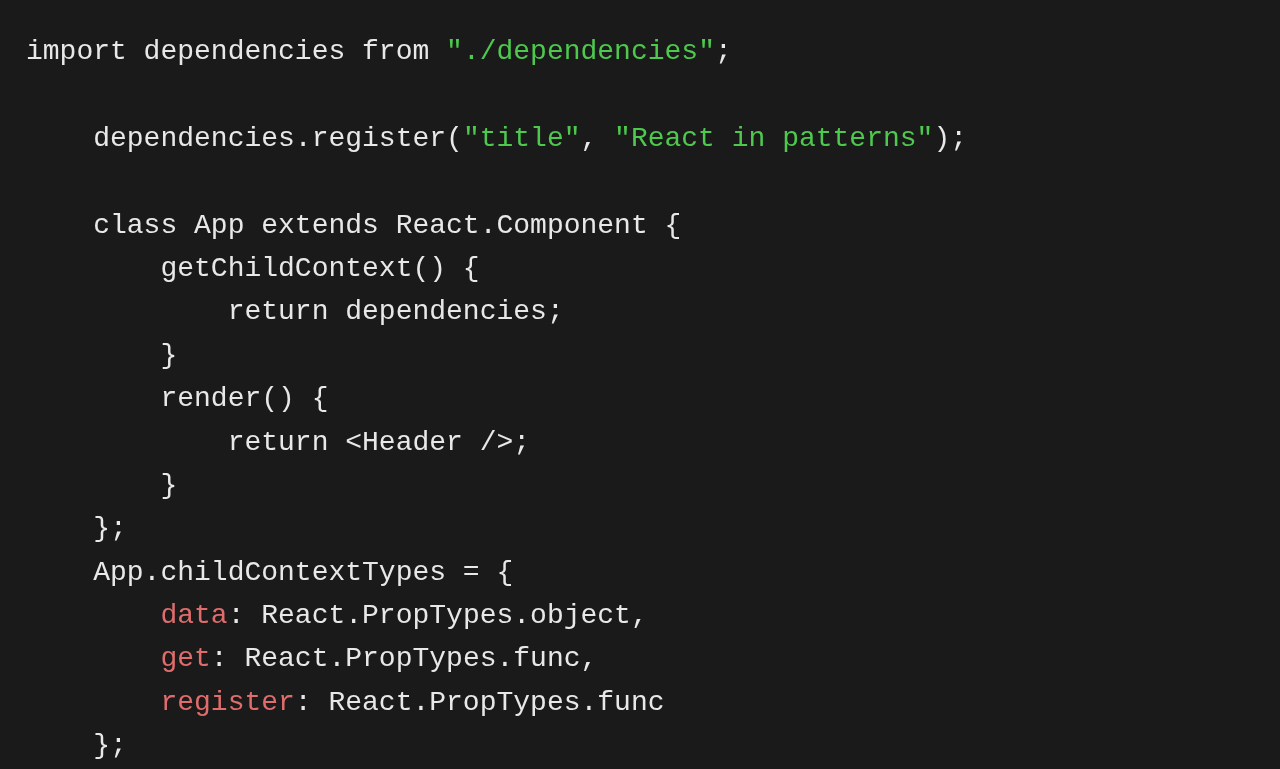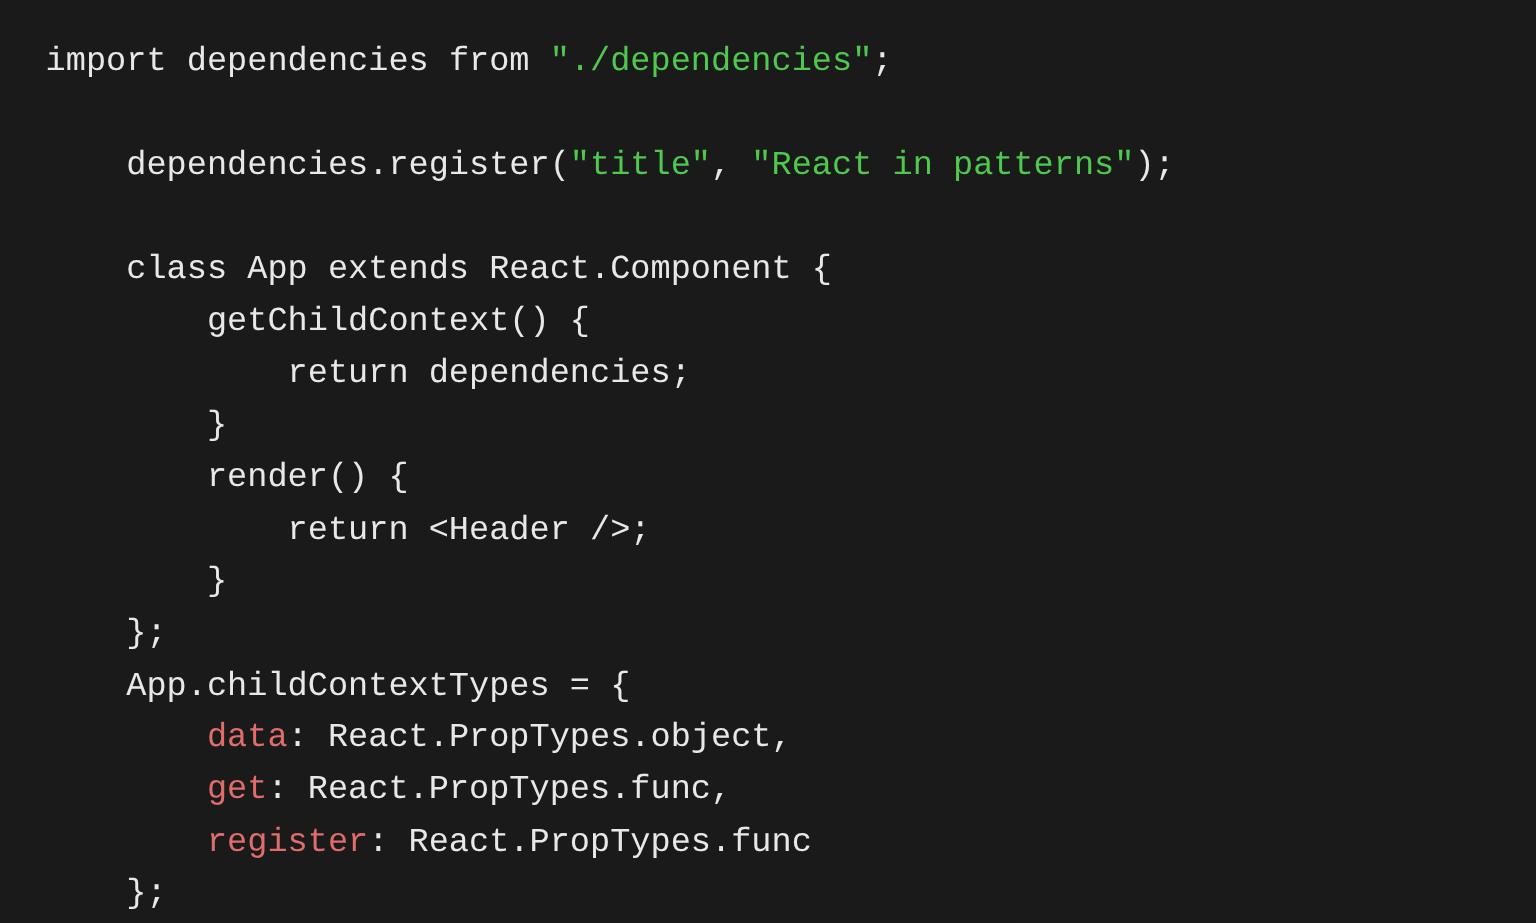--- a/index.html
+++ b/index.html
@@ -15,21 +15,21 @@
       overflow: hidden;
       display: flex;
       align-items: center;
       justify-content: center;
     }
 
     .code-container {
       background-color: #1a1a1a;
       width: 1280px;
       height: 769px;
-      padding: 30px 38px;
+      padding: 30px 26px;
       font-family: 'Courier New', Courier, monospace;
       font-size: 28px;
       line-height: 1.55;
     }
 
     .code-block {
       white-space: pre;
     }
   </style>
 </head>

